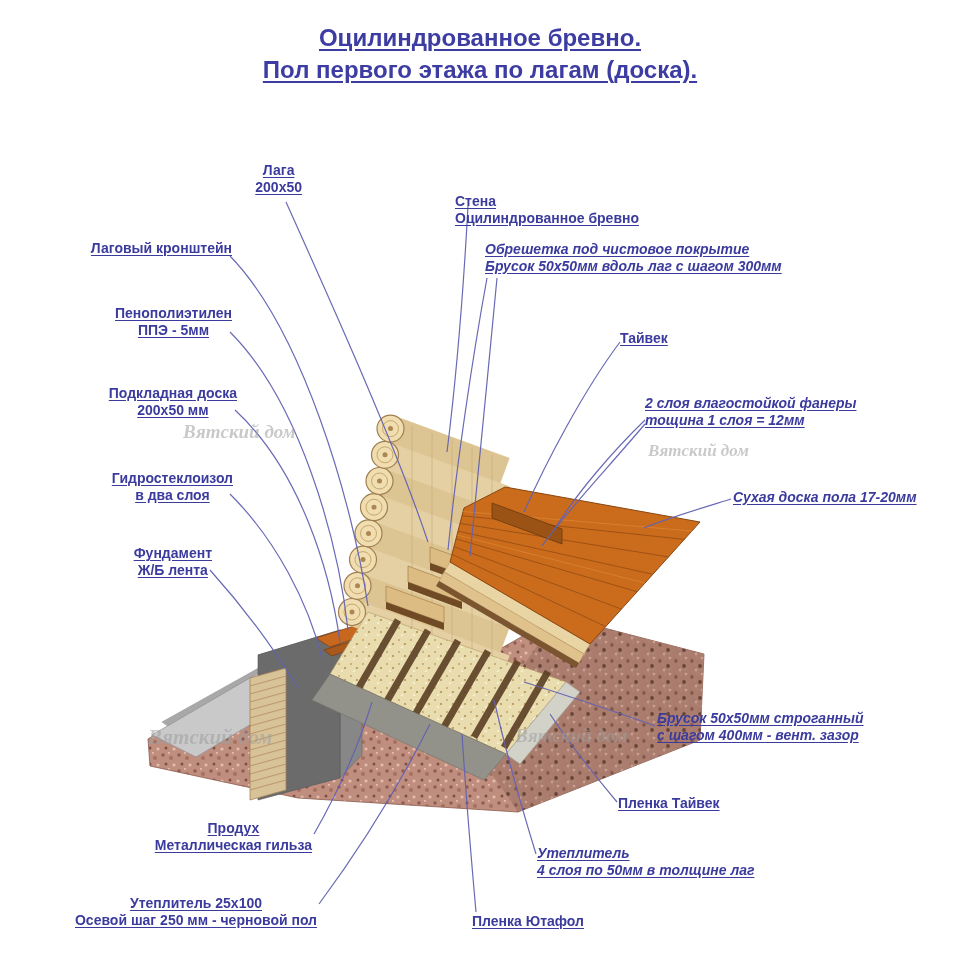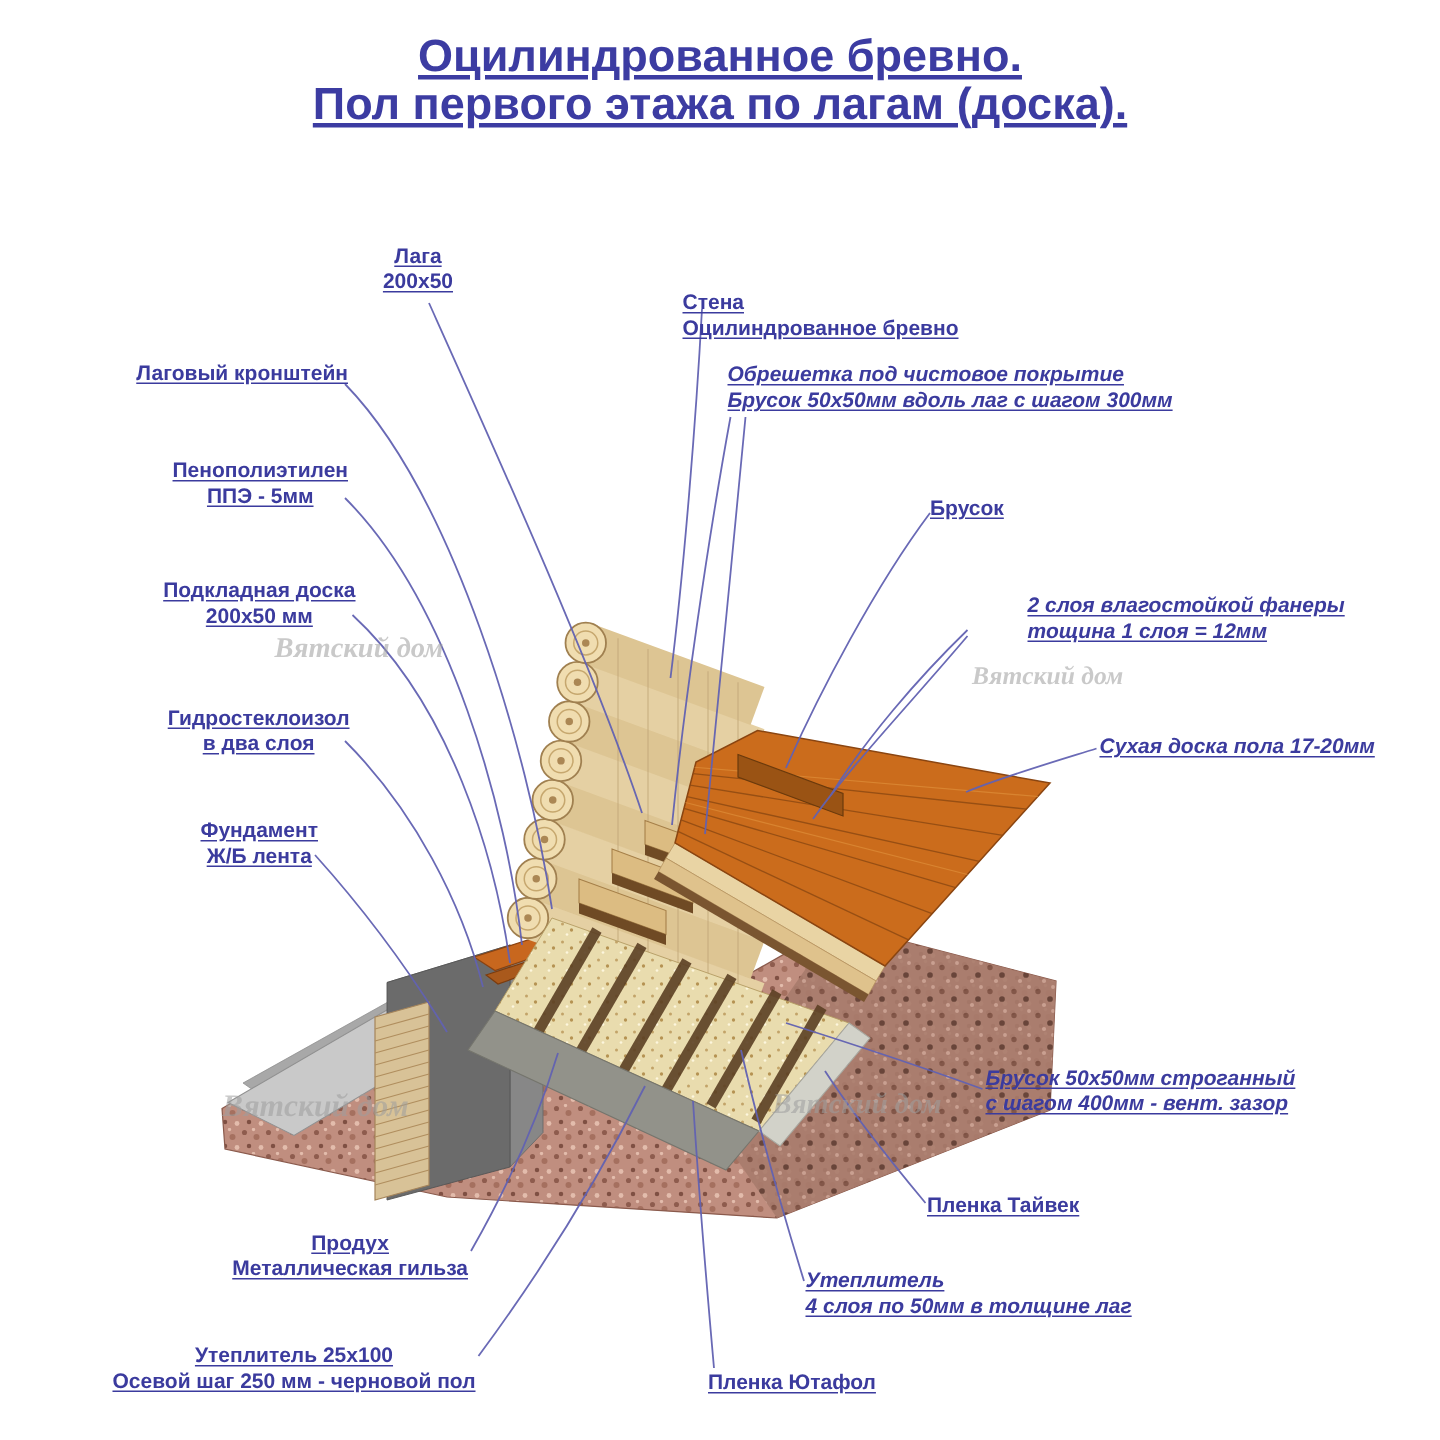--- a/index.html
+++ b/index.html
@@ -1,19 +1,19 @@
 <!DOCTYPE html>
 <html><head>
 <meta charset="utf-8">
 <style>
   html,body{margin:0;padding:0;background:#ffffff;}
   .page{position:relative;width:960px;height:960px;background:#ffffff;overflow:hidden;
         font-family:"Liberation Sans",sans-serif;}
   .title{position:absolute;left:0;right:0;top:22px;text-align:center;
-         color:#3c3ca2;font-weight:bold;font-size:30px;line-height:32px;}
+         color:#3c3ca2;font-weight:bold;font-size:24px;line-height:32px;}
   .title span{text-decoration:underline;text-underline-offset:3px;}
   .lbl{position:absolute;color:#3b3b9e;font-weight:bold;font-size:14px;
        line-height:17px;white-space:nowrap;}
   .lbl span{text-decoration:underline;text-underline-offset:2px;}
   .lbl.c{text-align:center;}
   .lbl.i{font-style:italic;}
   svg{position:absolute;left:0;top:0;}
 </style>
 </head>
 <body>
@@ -249,29 +249,29 @@
     <div><span>Обрешетка под чистовое покрытие</span></div>
     <div><span>Брусок 50х50мм вдоль лаг с шагом 300мм</span></div>
   </div>
 
   <div class="lbl c" style="right:728px;top:305px;">
     <div><span>Пенополиэтилен</span></div>
     <div><span>ППЭ - 5мм</span></div>
   </div>
 
   <div class="lbl" style="left:620px;top:330px;">
-    <div><span>Брусок</span></div>
+    <div><span>Тайвек</span></div>
   </div>
 
   <div class="lbl c" style="right:723px;top:385px;">
     <div><span>Подкладная доска</span></div>
     <div><span>200х50 мм</span></div>
   </div>
 
-  <div class="lbl i" style="left:645px;top:395px;margin-left:40px;">
+  <div class="lbl i" style="left:645px;top:395px;">
     <div><span>2 слоя влагостойкой фанеры</span></div>
     <div><span>тощина 1 слоя = 12мм</span></div>
   </div>
 
   <div class="lbl c" style="right:727px;top:470px;margin-left:16px;">
     <div><span>Гидростеклоизол</span></div>
     <div><span>в два слоя</span></div>
   </div>
 
   <div class="lbl i" style="left:733px;top:489px;text-align:right;">

